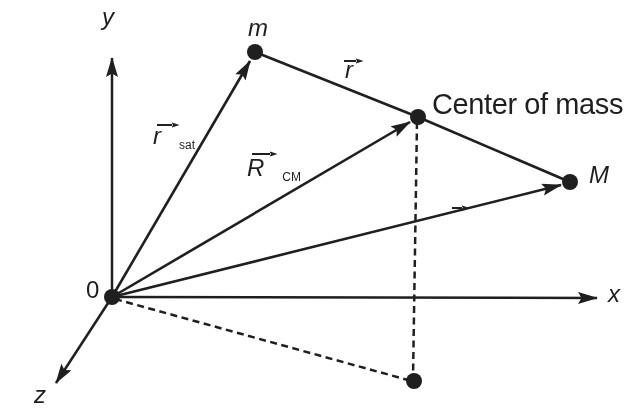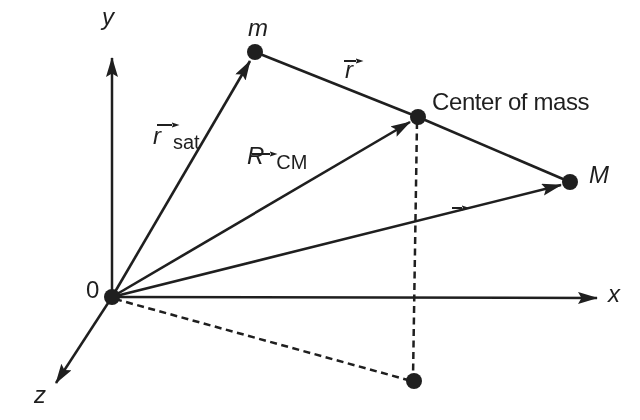--- a/index.html
+++ b/index.html
@@ -4,24 +4,24 @@
 <style>
   html,body{margin:0;padding:0;background:#fff;}
   .stage{
     position:relative;width:640px;height:420px;background:#ffffff;
     font-family:"Liberation Sans",sans-serif;color:#1f1f1f;overflow:hidden;
   }
   .stage svg{position:absolute;left:0;top:0;}
   .lbl{position:absolute;line-height:1;white-space:nowrap;}
   .letter{font-size:24px;font-style:italic;}
   .roman{font-size:24px;font-style:normal;}
-  .com{font-size:24px;letter-spacing:-0.4px;}
+  .com{font-size:29px;letter-spacing:-0.4px;}
   .vlabel{position:absolute;line-height:1;white-space:nowrap;}
   .vmain{font-style:italic;font-size:24px;}
-  .vsub{font-size:20px;position:relative;top:5px;margin-left:12px;}
+  .vsub{font-size:12px;position:relative;top:5px;margin-left:18px;}
   .stroke{stroke:#1f1f1f;fill:none;}
   .dash{stroke-dasharray:7 4.5;}
   .dot{fill:#1f1f1f;stroke:none;}
 </style>
 </head>
 <body>
 
 <div class="stage">
 
   <svg width="640" height="420" viewBox="0 0 640 420">
@@ -65,20 +65,20 @@
   <div class="lbl letter" style="left:34px;top:383px">z</div>
   <div class="lbl roman" style="left:86px;top:278px">0</div>
 
   <div class="lbl letter" style="left:248px;top:16px">m</div>
   <div class="lbl letter" style="left:589px;top:163px">M</div>
   <div class="lbl com" style="left:432px;top:90px">Center of mass</div>
 
   <div class="vlabel" style="left:153px;top:124px">
     <span class="vmain">r</span><span class="vsub">sat</span>
   </div>
-  <div class="vlabel" style="left:247px;top:144px">
+  <div class="vlabel" style="left:247px;top:156px">
     <span class="vmain">R</span><span class="vsub">CM</span>
   </div>
   <div class="vlabel" style="left:345px;top:58px">
     <span class="vmain">r</span><span class="vsub"></span>
   </div>
 
 </div>
 
 </body></html>

